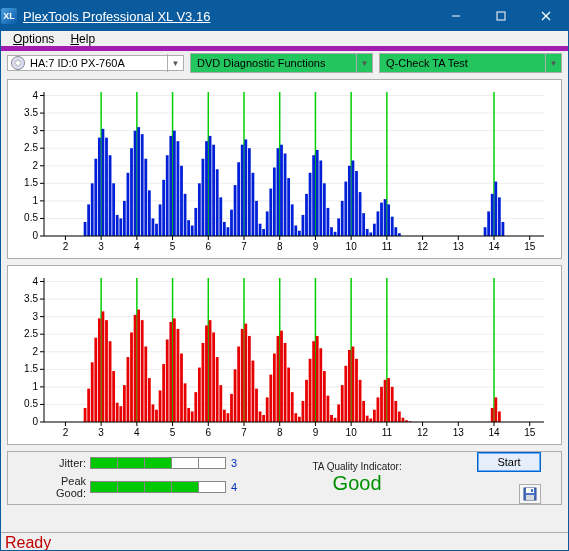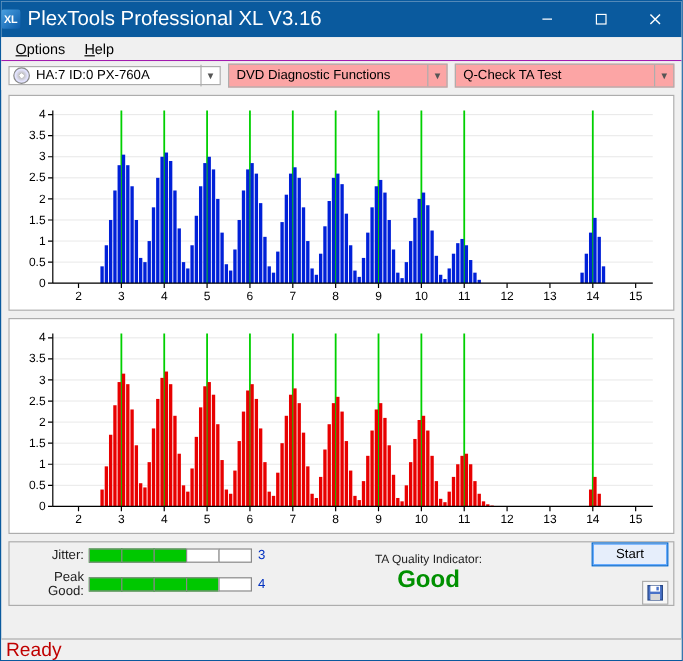--- a/index.html
+++ b/index.html
@@ -22,32 +22,32 @@
     padding-left: 0;
   }
   .titlebar .app-icon {
     width: 16px; height: 16px;
     background: linear-gradient(135deg,#4aa0e0,#0a5aa9);
     border-radius: 2px;
     display:flex;align-items:center;justify-content:center;
     font-size:9px;font-weight:bold;color:#fff;
     margin-right:6px;
   }
-  .titlebar .title { flex:1; font-size:17px; }
+  .titlebar .title { flex:1; font-size:13px;text-decoration:underline; }
   .titlebar .winbtns { display:flex; }
   .titlebar .winbtn {
     width:45px;height:30px;display:flex;align-items:center;justify-content:center;
     color:#fff;
   }
   .menubar {
     height: 20px;
     background:#f0f0f0;
     display:flex; align-items:center;
     padding-left:4px;
-    border-bottom:1px solid #a21caf;
+    border-bottom:5px solid #a21caf;
   }
   .menubar .menu { padding:2px 8px; font-size:12px; }
   .menubar .menu span.ul { text-decoration:underline; }
   .toolbar {
     height:24px; background:#f0f0f0;
     display:flex; align-items:center;
     padding:2px 6px;
     gap:6px;
   }
   .device {
@@ -62,21 +62,21 @@
     border-radius:50%;
     background:radial-gradient(circle,#fff 20%, #c0c0c0 22%, #e4e4ff 60%, #b4c4ec 100%);
     border:1px solid #888;
   }
   .device .txt{flex:1;padding:0 2px;font-size:11px}
   .device .chev, .dd .chev{
     width:16px;height:18px;display:flex;align-items:center;justify-content:center;
     border-left:1px solid #adadad;font-size:8px;color:#555;
   }
   .dd{
-    border:1px solid #adadad;background:#fca5a5;height:20px;
+    border:1px solid #adadad;background:#22c55e;height:20px;
     display:flex;align-items:center;padding:0 0 0 6px;font-size:11px;
     flex:1;
   }
   .dd .lbl{flex:1}
   .main{
     flex:1; padding:4px 6px;
     display:flex;flex-direction:column;
   }
   .chartbox{
     border:1px solid #adadad;
@@ -86,36 +86,36 @@
   }
   .chart{
     width:540px;height:170px;display:block;
   }
   .bottom-panel{
     border:1px solid #adadad;
     background:#f0f0f0;
     height:54px;
     display:flex;
     align-items:center;
-    padding:4px 4px;
+    padding:4px 20px;
     gap:18px;
   }
   .metrics{display:flex;flex-direction:column;gap:6px}
   .metricrow{display:flex;align-items:center;}
   .metricrow .mlabel{width:58px;text-align:right;font-size:11px;color:#222;margin-right:4px}
   .segbar{display:flex;gap:0;border:0}
   .seg{
     width:28px;height:12px;border:1px solid #888;margin-right:-1px;
     background:#fff;
   }
   .seg.on{background:#00c800}
   .metricrow .mval{margin-left:6px;color:#0030c0;font-size:11px}
   .quality{flex:1;display:flex;flex-direction:column;align-items:center}
   .quality .qlabel{font-size:10px;color:#222}
-  .quality .qval{font-size:20px;color:#009000;font-weight:bold}
+  .quality .qval{font-size:20px;color:#009000;font-weight:normal}
   .controls{display:flex;flex-direction:column;gap:12px;align-items:flex-end}
   .btn{
     width:64px;height:20px;
     border:1px solid #7a9ac0;background:#e6eefb;
     display:flex;align-items:center;justify-content:center;
     font-size:11px;
   }
   .btn.focus{border:1px solid #0066cc;box-shadow:0 0 0 1px #66aaff inset}
   .iconbtn{
     width:22px;height:20px;border:1px solid #adadad;background:#f7f7f7;

